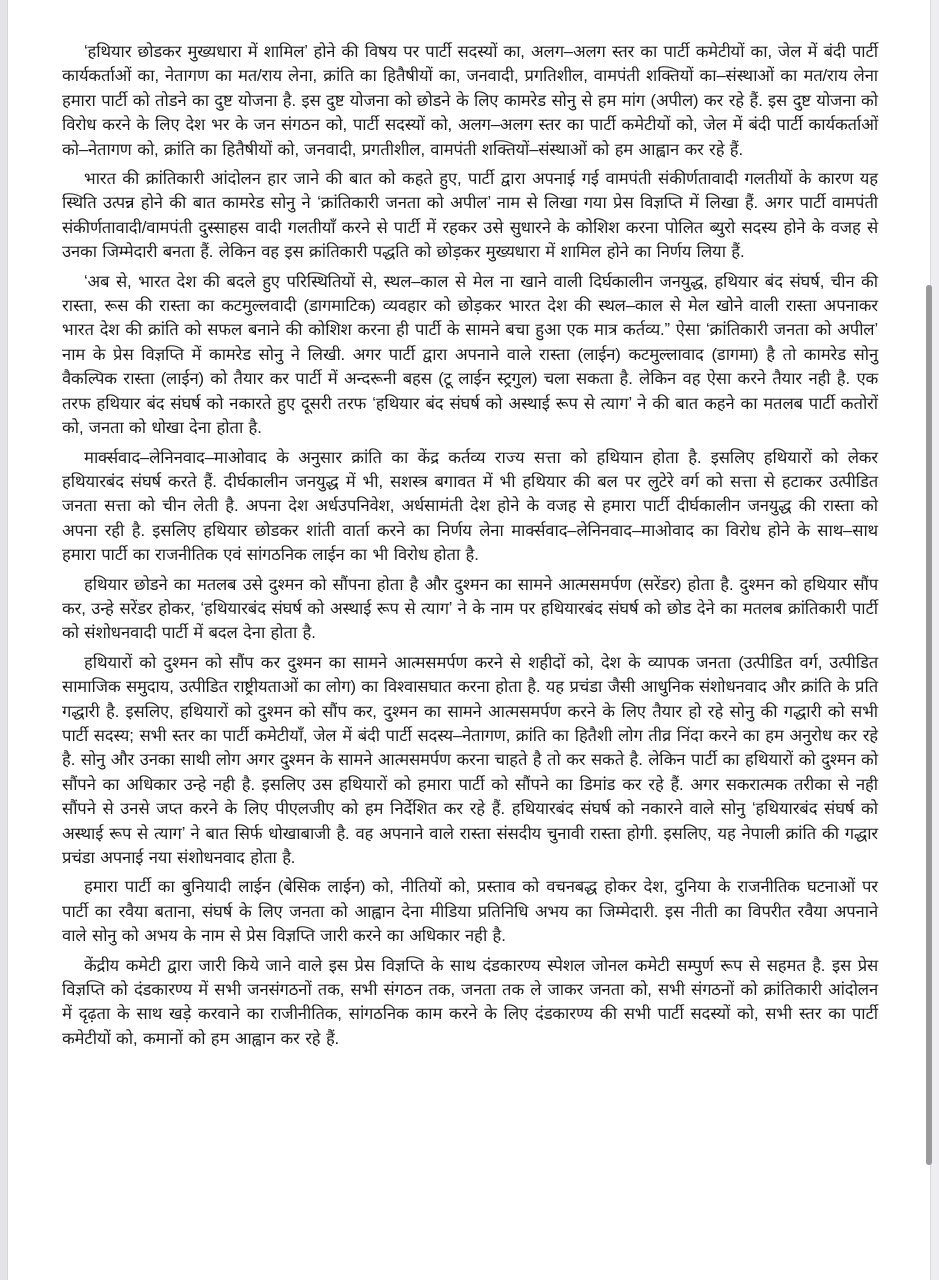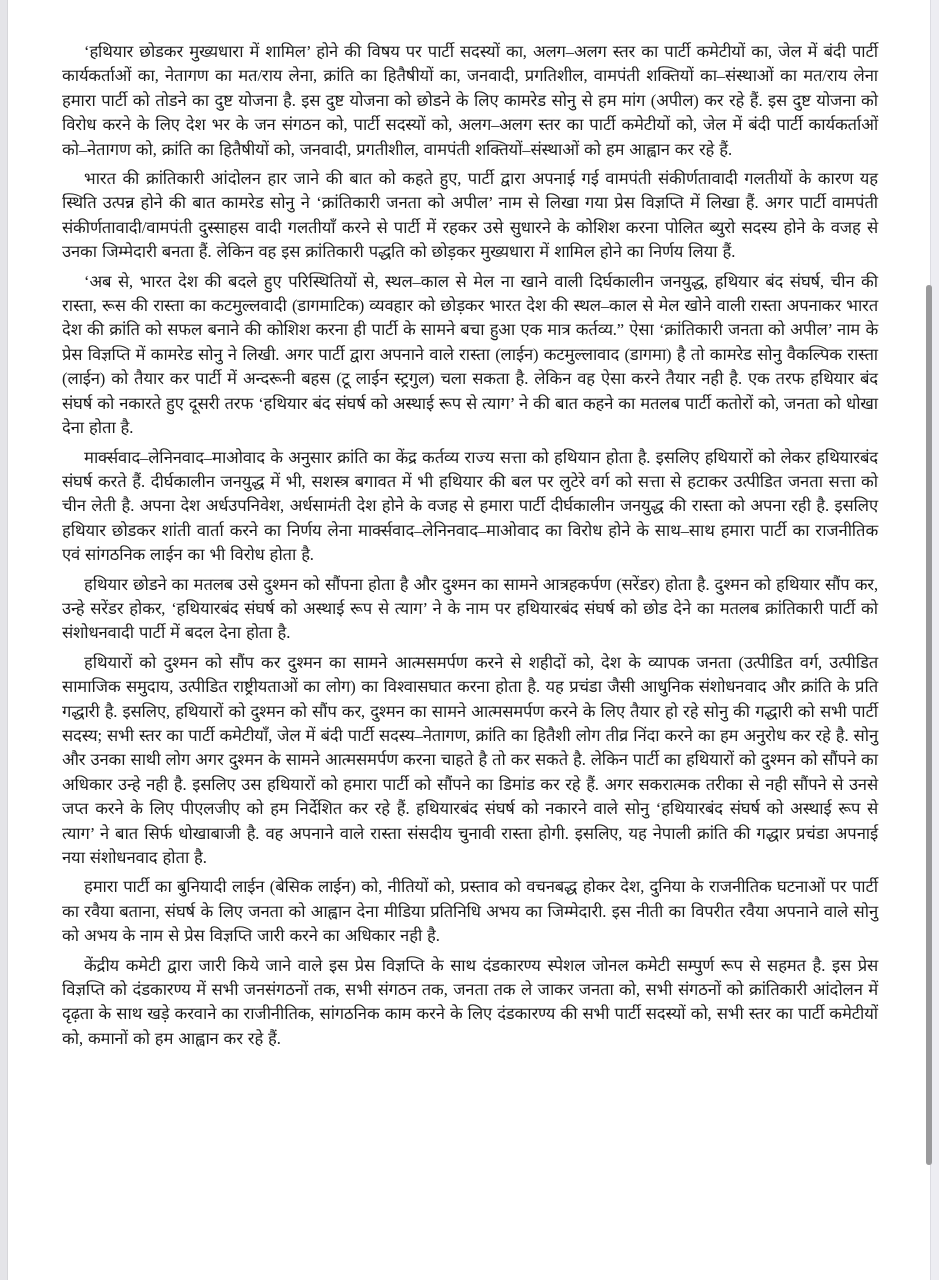--- a/index.html
+++ b/index.html
@@ -31,21 +31,20 @@
       width: 816px;
     }
     .para {
       margin: 0 0 5px 0;
       font-size: 16.6px;
       line-height: 24.4px;
       text-align: justify;
       text-indent: 22px;
       letter-spacing: -0.15px;
       word-spacing: 1px;
-      font-family: Liberation Serif, serif;
     }
     .scroll-track {
       position: absolute;
       left: 930px;
       top: 0;
       width: 9px;
       height: 1280px;
       background: #ededf2;
       border-left: 1px solid #dcdce2;
     }
@@ -62,20 +61,20 @@
 </head>
 <body>
 
 <div class="left-edge"></div>
 
 <div class="page">
   <p class="para">‘हथियार छोडकर मुख्यधारा में शामिल’ होने की विषय पर पार्टी सदस्यों का, अलग–अलग स्तर का पार्टी कमेटीयों का, जेल में बंदी पार्टी कार्यकर्ताओं का, नेतागण का मत/राय लेना, क्रांति का हितैषीयों का, जनवादी, प्रगतिशील, वामपंती शक्तियों का–संस्थाओं का मत/राय लेना हमारा पार्टी को तोडने का दुष्ट योजना है. इस दुष्ट योजना को छोडने के लिए कामरेड सोनु से हम मांग (अपील) कर रहे हैं. इस दुष्ट योजना को विरोध करने के लिए देश भर के जन संगठन को, पार्टी सदस्यों को, अलग–अलग स्तर का पार्टी कमेटीयों को, जेल में बंदी पार्टी कार्यकर्ताओं को–नेतागण को, क्रांति का हितैषीयों को, जनवादी, प्रगतीशील, वामपंती शक्तियों–संस्थाओं को हम आह्वान कर रहे हैं.</p>
   <p class="para">भारत की क्रांतिकारी आंदोलन हार जाने की बात को कहते हुए, पार्टी द्वारा अपनाई गई वामपंती संकीर्णतावादी गलतीयों के कारण यह स्थिति उत्पन्न होने की बात कामरेड सोनु ने ‘क्रांतिकारी जनता को अपील’ नाम से लिखा गया प्रेस विज्ञप्ति में लिखा हैं. अगर पार्टी वामपंती संकीर्णतावादी/वामपंती दुस्साहस वादी गलतीयाँ करने से पार्टी में रहकर उसे सुधारने के कोशिश करना पोलित ब्युरो सदस्य होने के वजह से उनका जिम्मेदारी बनता हैं. लेकिन वह इस क्रांतिकारी पद्धति को छोड़कर मुख्यधारा में शामिल होने का निर्णय लिया हैं.</p>
   <p class="para">‘अब से, भारत देश की बदले हुए परिस्थितियों से, स्थल–काल से मेल ना खाने वाली दिर्घकालीन जनयुद्ध, हथियार बंद संघर्ष, चीन की रास्ता, रूस की रास्ता का कटमुल्लवादी (डागमाटिक) व्यवहार को छोड़कर भारत देश की स्थल–काल से मेल खोने वाली रास्ता अपनाकर भारत देश की क्रांति को सफल बनाने की कोशिश करना ही पार्टी के सामने बचा हुआ एक मात्र कर्तव्य.” ऐसा ‘क्रांतिकारी जनता को अपील’ नाम के प्रेस विज्ञप्ति में कामरेड सोनु ने लिखी. अगर पार्टी द्वारा अपनाने वाले रास्ता (लाईन) कटमुल्लावाद (डागमा) है तो कामरेड सोनु वैकल्पिक रास्ता (लाईन) को तैयार कर पार्टी में अन्दरूनी बहस (टू लाईन स्ट्रगुल) चला सकता है. लेकिन वह ऐसा करने तैयार नही है. एक तरफ हथियार बंद संघर्ष को नकारते हुए दूसरी तरफ ‘हथियार बंद संघर्ष को अस्थाई रूप से त्याग’ ने की बात कहने का मतलब पार्टी कतोरों को, जनता को धोखा देना होता है.</p>
   <p class="para">मार्क्सवाद–लेनिनवाद–माओवाद के अनुसार क्रांति का केंद्र कर्तव्य राज्य सत्ता को हथियान होता है. इसलिए हथियारों को लेकर हथियारबंद संघर्ष करते हैं. दीर्घकालीन जनयुद्ध में भी, सशस्त्र बगावत में भी हथियार की बल पर लुटेरे वर्ग को सत्ता से हटाकर उत्पीडित जनता सत्ता को चीन लेती है. अपना देश अर्धउपनिवेश, अर्धसामंती देश होने के वजह से हमारा पार्टी दीर्घकालीन जनयुद्ध की रास्ता को अपना रही है. इसलिए हथियार छोडकर शांती वार्ता करने का निर्णय लेना मार्क्सवाद–लेनिनवाद–माओवाद का विरोध होने के साथ–साथ हमारा पार्टी का राजनीतिक एवं सांगठनिक लाईन का भी विरोध होता है.</p>
-  <p class="para">हथियार छोडने का मतलब उसे दुश्मन को सौंपना होता है और दुश्मन का सामने आत्रहकर्पण (सरेंडर) होता है. दुश्मन को हथियार सौंप कर, उन्हे सरेंडर होकर, ‘हथियारबंद संघर्ष को अस्थाई रूप से त्याग’ ने के नाम पर हथियारबंद संघर्ष को छोड देने का मतलब क्रांतिकारी पार्टी को संशोधनवादी पार्टी में बदल देना होता है.</p>
+  <p class="para">हथियार छोडने का मतलब उसे दुश्मन को सौंपना होता है और दुश्मन का सामने आत्मसमर्पण (सरेंडर) होता है. दुश्मन को हथियार सौंप कर, उन्हे सरेंडर होकर, ‘हथियारबंद संघर्ष को अस्थाई रूप से त्याग’ ने के नाम पर हथियारबंद संघर्ष को छोड देने का मतलब क्रांतिकारी पार्टी को संशोधनवादी पार्टी में बदल देना होता है.</p>
   <p class="para">हथियारों को दुश्मन को सौंप कर दुश्मन का सामने आत्मसमर्पण करने से शहीदों को, देश के व्यापक जनता (उत्पीडित वर्ग, उत्पीडित सामाजिक समुदाय, उत्पीडित राष्ट्रीयताओं का लोग) का विश्वासघात करना होता है. यह प्रचंडा जैसी आधुनिक संशोधनवाद और क्रांति के प्रति गद्धारी है. इसलिए, हथियारों को दुश्मन को सौंप कर, दुश्मन का सामने आत्मसमर्पण करने के लिए तैयार हो रहे सोनु की गद्धारी को सभी पार्टी सदस्य; सभी स्तर का पार्टी कमेटीयाँ, जेल में बंदी पार्टी सदस्य–नेतागण, क्रांति का हितैशी लोग तीव्र निंदा करने का हम अनुरोध कर रहे है. सोनु और उनका साथी लोग अगर दुश्मन के सामने आत्मसमर्पण करना चाहते है तो कर सकते है. लेकिन पार्टी का हथियारों को दुश्मन को सौंपने का अधिकार उन्हे नही है. इसलिए उस हथियारों को हमारा पार्टी को सौंपने का डिमांड कर रहे हैं. अगर सकरात्मक तरीका से नही सौंपने से उनसे जप्त करने के लिए पीएलजीए को हम निर्देशित कर रहे हैं. हथियारबंद संघर्ष को नकारने वाले सोनु ‘हथियारबंद संघर्ष को अस्थाई रूप से त्याग’ ने बात सिर्फ धोखाबाजी है. वह अपनाने वाले रास्ता संसदीय चुनावी रास्ता होगी. इसलिए, यह नेपाली क्रांति की गद्धार प्रचंडा अपनाई नया संशोधनवाद होता है.</p>
   <p class="para">हमारा पार्टी का बुनियादी लाईन (बेसिक लाईन) को, नीतियों को, प्रस्ताव को वचनबद्ध होकर देश, दुनिया के राजनीतिक घटनाओं पर पार्टी का रवैया बताना, संघर्ष के लिए जनता को आह्वान देना मीडिया प्रतिनिधि अभय का जिम्मेदारी. इस नीती का विपरीत रवैया अपनाने वाले सोनु को अभय के नाम से प्रेस विज्ञप्ति जारी करने का अधिकार नही है.</p>
   <p class="para">केंद्रीय कमेटी द्वारा जारी किये जाने वाले इस प्रेस विज्ञप्ति के साथ दंडकारण्य स्पेशल जोनल कमेटी सम्पुर्ण रूप से सहमत है. इस प्रेस विज्ञप्ति को दंडकारण्य में सभी जनसंगठनों तक, सभी संगठन तक, जनता तक ले जाकर जनता को, सभी संगठनों को क्रांतिकारी आंदोलन में दृढ़ता के साथ खड़े करवाने का राजीनीतिक, सांगठनिक काम करने के लिए दंडकारण्य की सभी पार्टी सदस्यों को, सभी स्तर का पार्टी कमेटीयों को, कमानों को हम आह्वान कर रहे हैं.</p>
 </div>
 
 <div class="scroll-track"></div>
 <div class="scroll-thumb"></div>
 
 </body></html>

